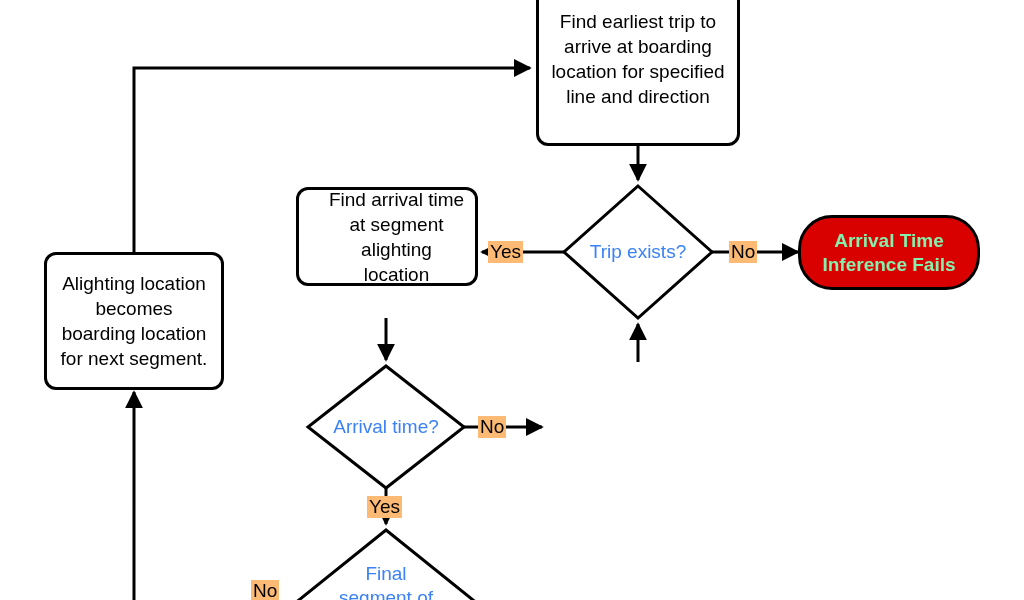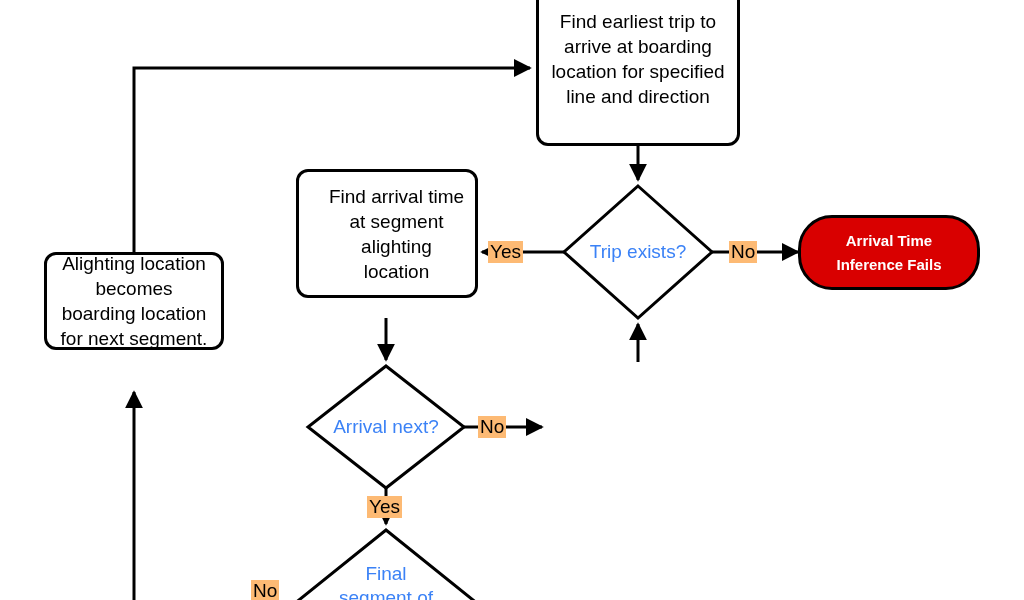--- a/index.html
+++ b/index.html
@@ -39,22 +39,22 @@
     border-radius: 12px;
     color: #000000;
     font-size: 19px;
     line-height: 25px;
     padding: 6px 10px;
   }
   .terminator {
     background: var(--fill, #d90000);
     border: 3px solid #000000;
     border-radius: 34px;
-    color: #ffffff;
-    font-size: 15px;
+    color: #86efac;
+    font-size: 19px;
     line-height: 24px;
     font-weight: bold;
     padding: 6px 14px;
   }
   .diamond-label {
     position: absolute;
     display: flex;
     align-items: center;
     justify-content: center;
     text-align: center;
@@ -130,30 +130,30 @@
   </div>
 
   <div class="diamond-label" style="left:568px; top:232px; width:140px; height:40px;">
     <span>Trip exists?</span>
   </div>
 
   <div class="node terminator" style="left:798px; top:215px; width:182px; height:75px; --fill:#d90000;">
     <span>Arrival Time Inference Fails</span>
   </div>
 
-  <div class="node proc" style="left:296px; top:169px; width:182px; height:129px;padding-left:29px;">
+  <div class="node proc" style="left:296px; top:187px; width:182px; height:99px;padding-left:29px;">
     <span>Find arrival time at segment alighting location</span>
   </div>
 
   <div class="diamond-label" style="left:316px; top:407px; width:140px; height:40px;">
-    <span>Arrival next?</span>
+    <span>Arrival time?</span>
   </div>
 
 
-  <div class="node proc" style="left:44px; top:252px; width:180px; height:98px;">
+  <div class="node proc" style="left:44px; top:252px; width:180px; height:138px;">
     <span>Alighting location becomes boarding location for next segment.</span>
   </div>
 
   <div class="diamond-label" style="left:326px; top:556px; width:120px; height:60px; flex-direction:column;">
     <span style="display:block; width:100px;">Final segment of</span>
   </div>
 
   <div class="edge-label" style="left:488px; top:241px;">Yes</div>
 
   <div class="edge-label" style="left:729px; top:241px;">No</div>

